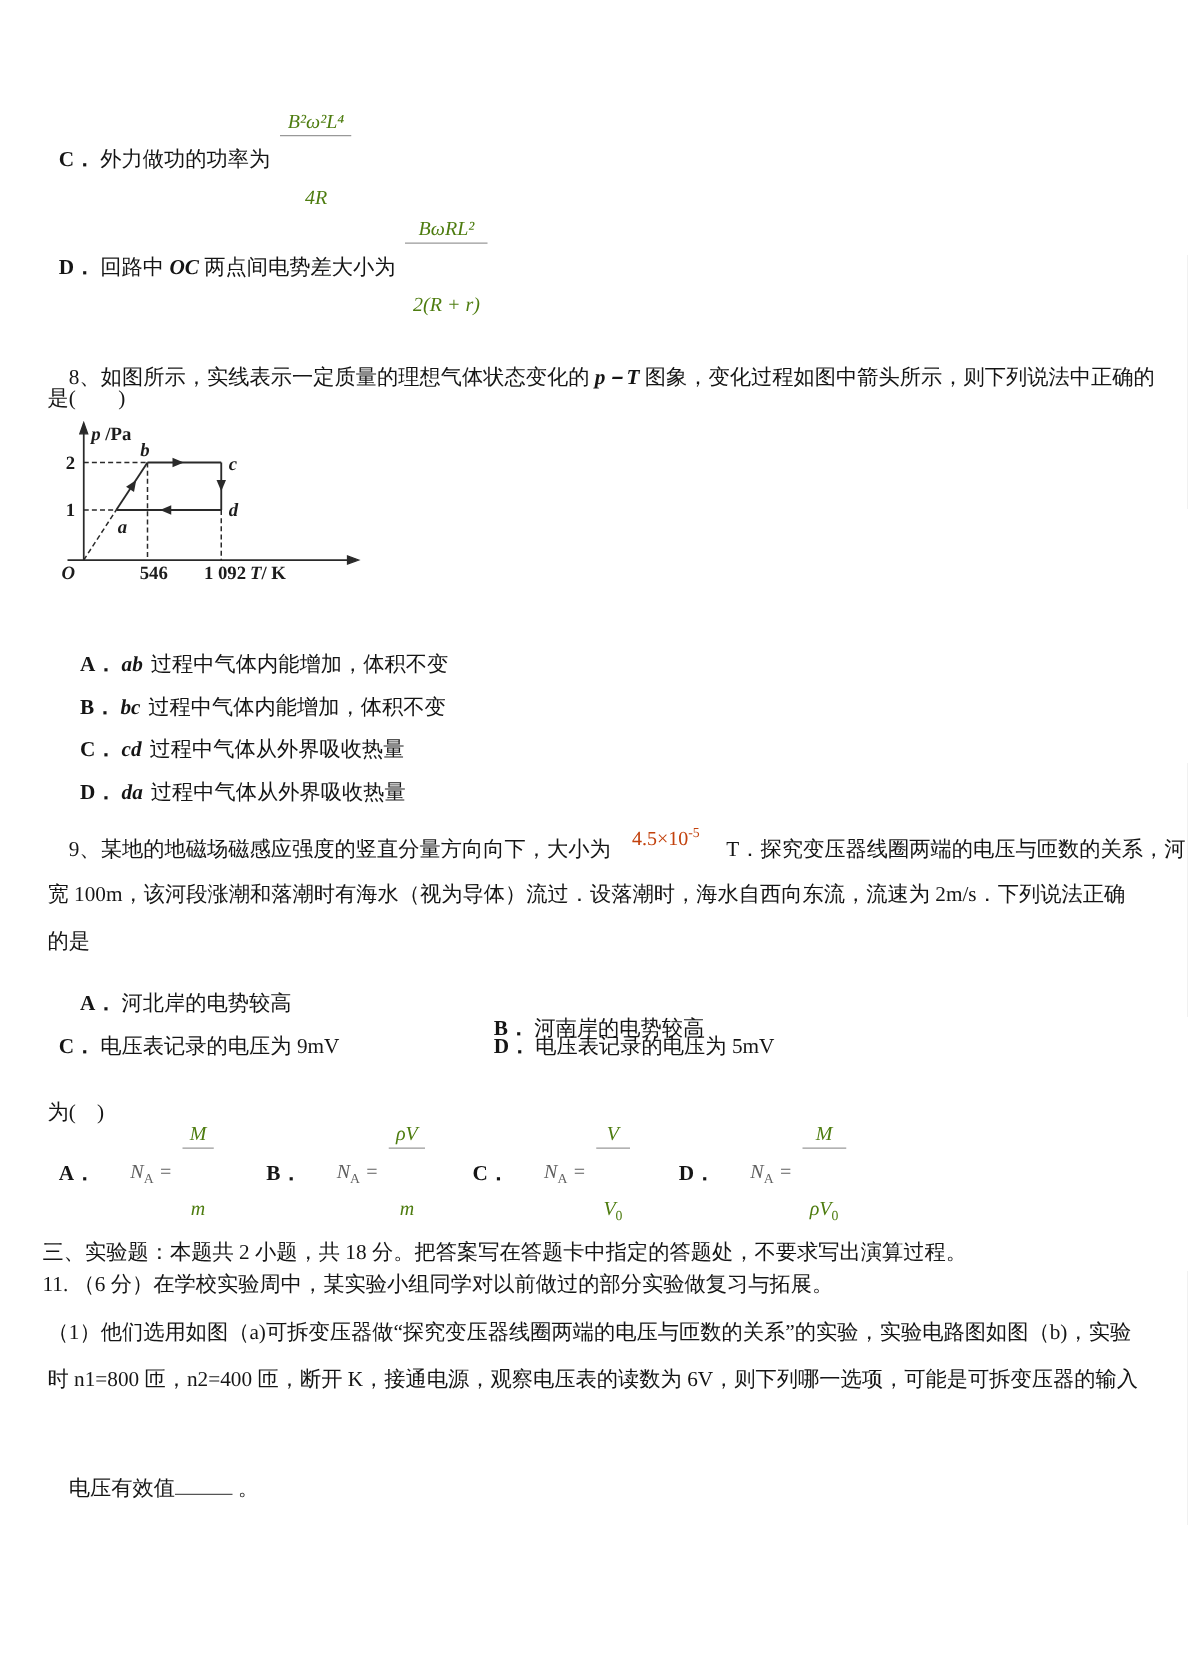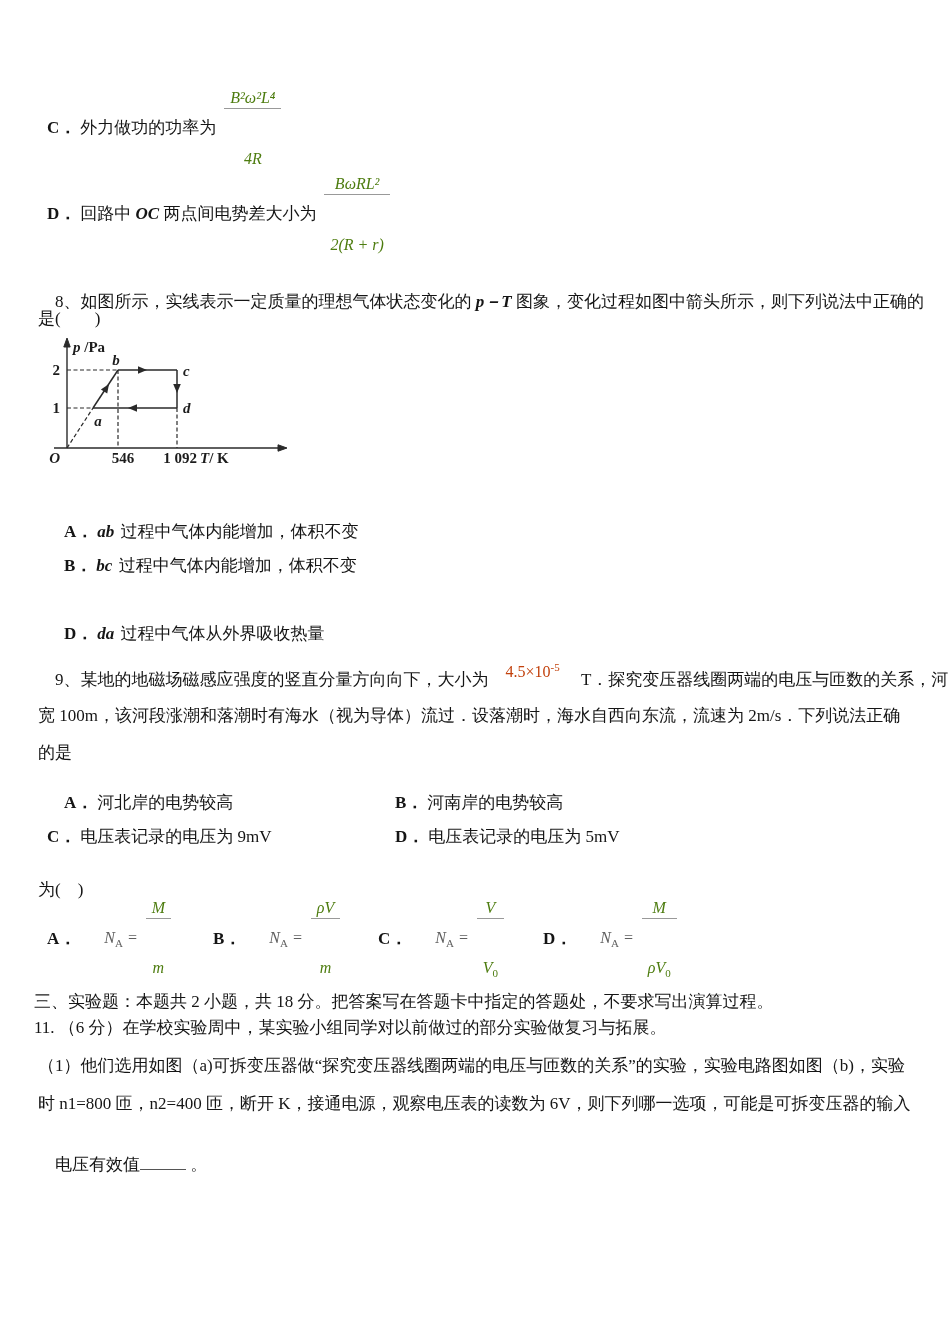--- a/index.html
+++ b/index.html
@@ -101,34 +101,37 @@
     <text x="163" y="40" class="it">c</text>
     <text x="163" y="77" class="it">d</text>
   </svg>
 
   <div class="row" style="top:500px;left:47px;">
     <span class="opt-label">A．</span><span class="em">ab</span><span> 过程中气体内能增加，体积不变</span>
   </div>
   <div class="row" style="top:534px;left:47px;">
     <span class="opt-label">B．</span><span class="em">bc</span><span> 过程中气体内能增加，体积不变</span>
   </div>
+  <div class="row" style="top:568px;left:47px;">
+    <span class="opt-label">C．</span><span class="em">cd</span><span> 过程中气体从外界吸收热量</span>
+  </div>
   <div class="row" style="top:602px;left:47px;">
     <span class="opt-label">D．</span><span class="em">da</span><span> 过程中气体从外界吸收热量</span>
   </div>
 
   <div class="row" style="top:648px;left:38px;">
     <span>9、某地的地磁场磁感应强度的竖直分量方向向下，大小为</span><span class="supformula"><span>4.5×10</span><sup>-5</sup></span><span> T．探究变压器线圈两端的电压与匝数的关系，河</span>
   </div>
   <div class="row" style="top:705px;left:38px;">宽 100m，该河段涨潮和落潮时有海水（视为导体）流过．设落潮时，海水自西向东流，流速为 2m/s．下列说法正确</div>
   <div class="row" style="top:742px;left:38px;">的是</div>
 
   <div class="row" style="top:771px;left:47px;">
     <span class="opt-label">A．</span><span>河北岸的电势较高</span>
   </div>
-  <div class="row" style="top:771px;left:378px;">
+  <div class="row" style="top:791px;left:378px;">
     <span class="opt-label">B．</span><span>河南岸的电势较高</span>
   </div>
   <div class="row" style="top:805px;left:30px;">
     <span class="opt-label">C．</span><span>电压表记录的电压为 9mV</span>
   </div>
   <div class="row" style="top:805px;left:378px;">
     <span class="opt-label">D．</span><span>电压表记录的电压为 5mV</span>
   </div>
 
   <div class="row" style="top:879px;left:38px;">为(　)</div>
@@ -164,17 +167,17 @@
       <span class="num">M</span>
       <span class="den"><span>ρV</span><sub>0</sub></span>
     </span>
   </div>
 
   <div class="row" style="top:991px;left:34px;">三、实验题：本题共 2 小题，共 18 分。把答案写在答题卡中指定的答题处，不要求写出演算过程。</div>
 
   <div class="row" style="top:1017px;left:34px;">11. （6 分）在学校实验周中，某实验小组同学对以前做过的部分实验做复习与拓展。</div>
   <div class="row" style="top:1055px;left:38px;">（1）他们选用如图（a)可拆变压器做“探究变压器线圈两端的电压与匝数的关系”的实验，实验电路图如图（b)，实验</div>
   <div class="row" style="top:1093px;left:38px;">时 n1=800 匝，n2=400 匝，断开 K，接通电源，观察电压表的读数为 6V，则下列哪一选项，可能是可拆变压器的输入</div>
-  <div class="row" style="top:1131px;left:38px;">
+  <div class="row" style="top:1157px;left:38px;">
     <span>电压有效值</span><span class="blank"></span><span> 。</span>
   </div>
 
 </div>
 
 </body></html>

